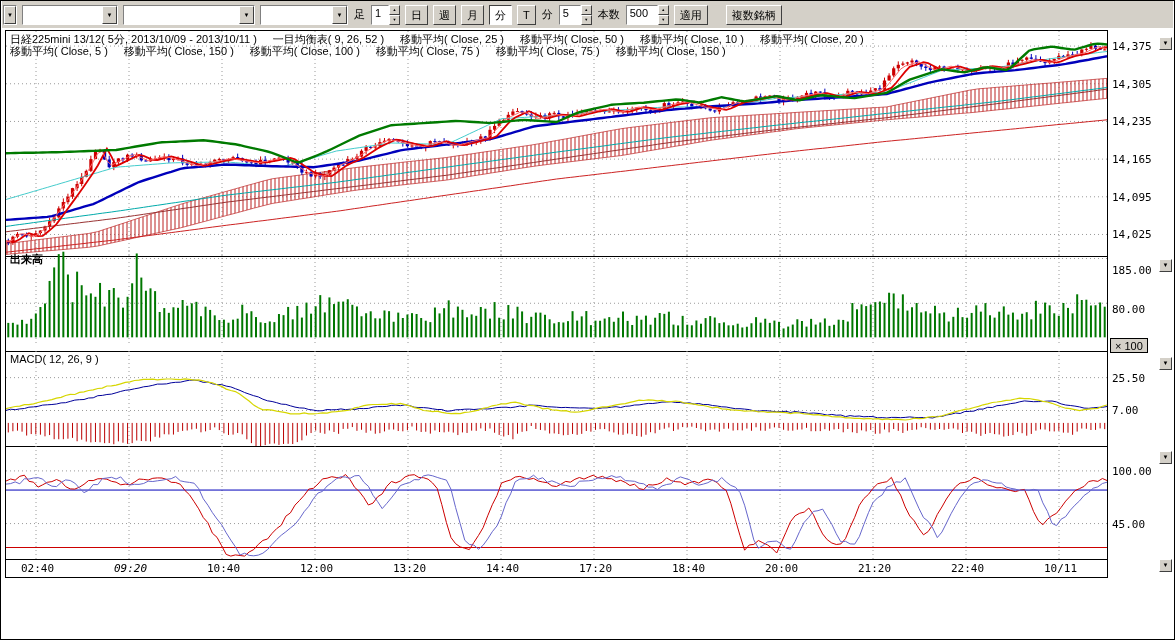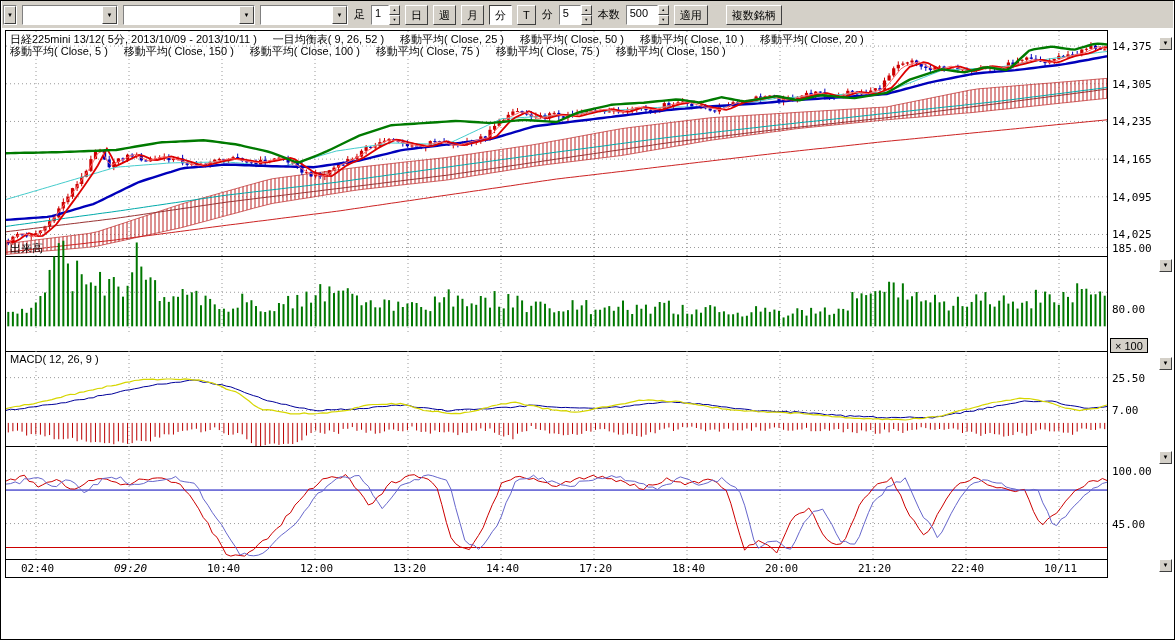--- a/index.html
+++ b/index.html
@@ -24,21 +24,21 @@
            padding:1px 2px 0 3px;box-sizing:border-box;}
   .spinarr{width:11px;display:flex;flex-direction:column;}
   .sa{flex:1;background:#d4d0c8;border:1px solid;border-color:#fff #404040 #404040 #fff;
       font-size:4px;line-height:7px;text-align:center;box-sizing:border-box;overflow:hidden;}
   .gap{width:8px;}
   
   .frame{position:absolute;left:4px;top:29px;width:1103px;height:548px;border:1px solid #000;
          box-sizing:border-box;background:#fff;}
   .panel{position:absolute;left:0;width:1101px;overflow:hidden;}
   #p-price{top:0;height:225px;}
-  #p-volume{top:208px;height:95px;}
+  #p-volume{top:219px;height:95px;font-weight:bold;}
   #p-macd{top:320px;height:95px;}
   #p-stoch{top:415px;height:113px;}
   #p-time{top:528px;height:18px;}
   .panel svg{position:absolute;left:0;top:0;}
   .sep{position:absolute;left:0;width:100%;height:1px;background:#000;}
   .hdr{position:absolute;left:4px;right:2px;white-space:nowrap;font-size:11px;z-index:5;}
   .hdr span{margin-right:16px;}
   .pane-label{position:absolute;left:4px;top:2px;font-size:11px;z-index:5;background:transparent;}
   .tlabel{position:absolute;top:3px;font-size:11px;font-family:"DejaVu Sans Mono","Liberation Mono",monospace;}
   .axis-label{position:absolute;left:1111px;font-size:11px;
@@ -1201,21 +1201,21 @@
   </div>
 
   <div class="badge">× 100</div>
 
 <div class="axis-label" style="top: 39.0718px;">14,375</div>
     <div class="axis-label" style="top: 76.7512px;">14,305</div>
     <div class="axis-label" style="top: 114.431px;">14,235</div>
     <div class="axis-label" style="top: 152.11px;">14,165</div>
     <div class="axis-label" style="top: 189.789px;">14,095</div>
     <div class="axis-label" style="top: 227.469px;">14,025</div>
-    <div class="axis-label" style="top: 241px;">185.00</div>
+    <div class="axis-label" style="top: 263px;">185.00</div>
     <div class="axis-label" style="top: 302.251px;">80.00</div>
     <div class="axis-label" style="top: 370.636px;">25.50</div>
     <div class="axis-label" style="top: 403.486px;">7.00</div>
     <div class="axis-label" style="top: 463.898px;">100.00</div>
     <div class="axis-label" style="top: 516.568px; text-align: right;">45.00</div>
     <div class="scroll-btn" style="top: 36px;">▼</div>
     <div class="scroll-btn" style="top: 258px;">▼</div>
     <div class="scroll-btn" style="top: 356px;">▼</div>
     <div class="scroll-btn" style="top: 450px;">▼</div>
     <div class="scroll-btn" style="top: 558px;">▼</div>

